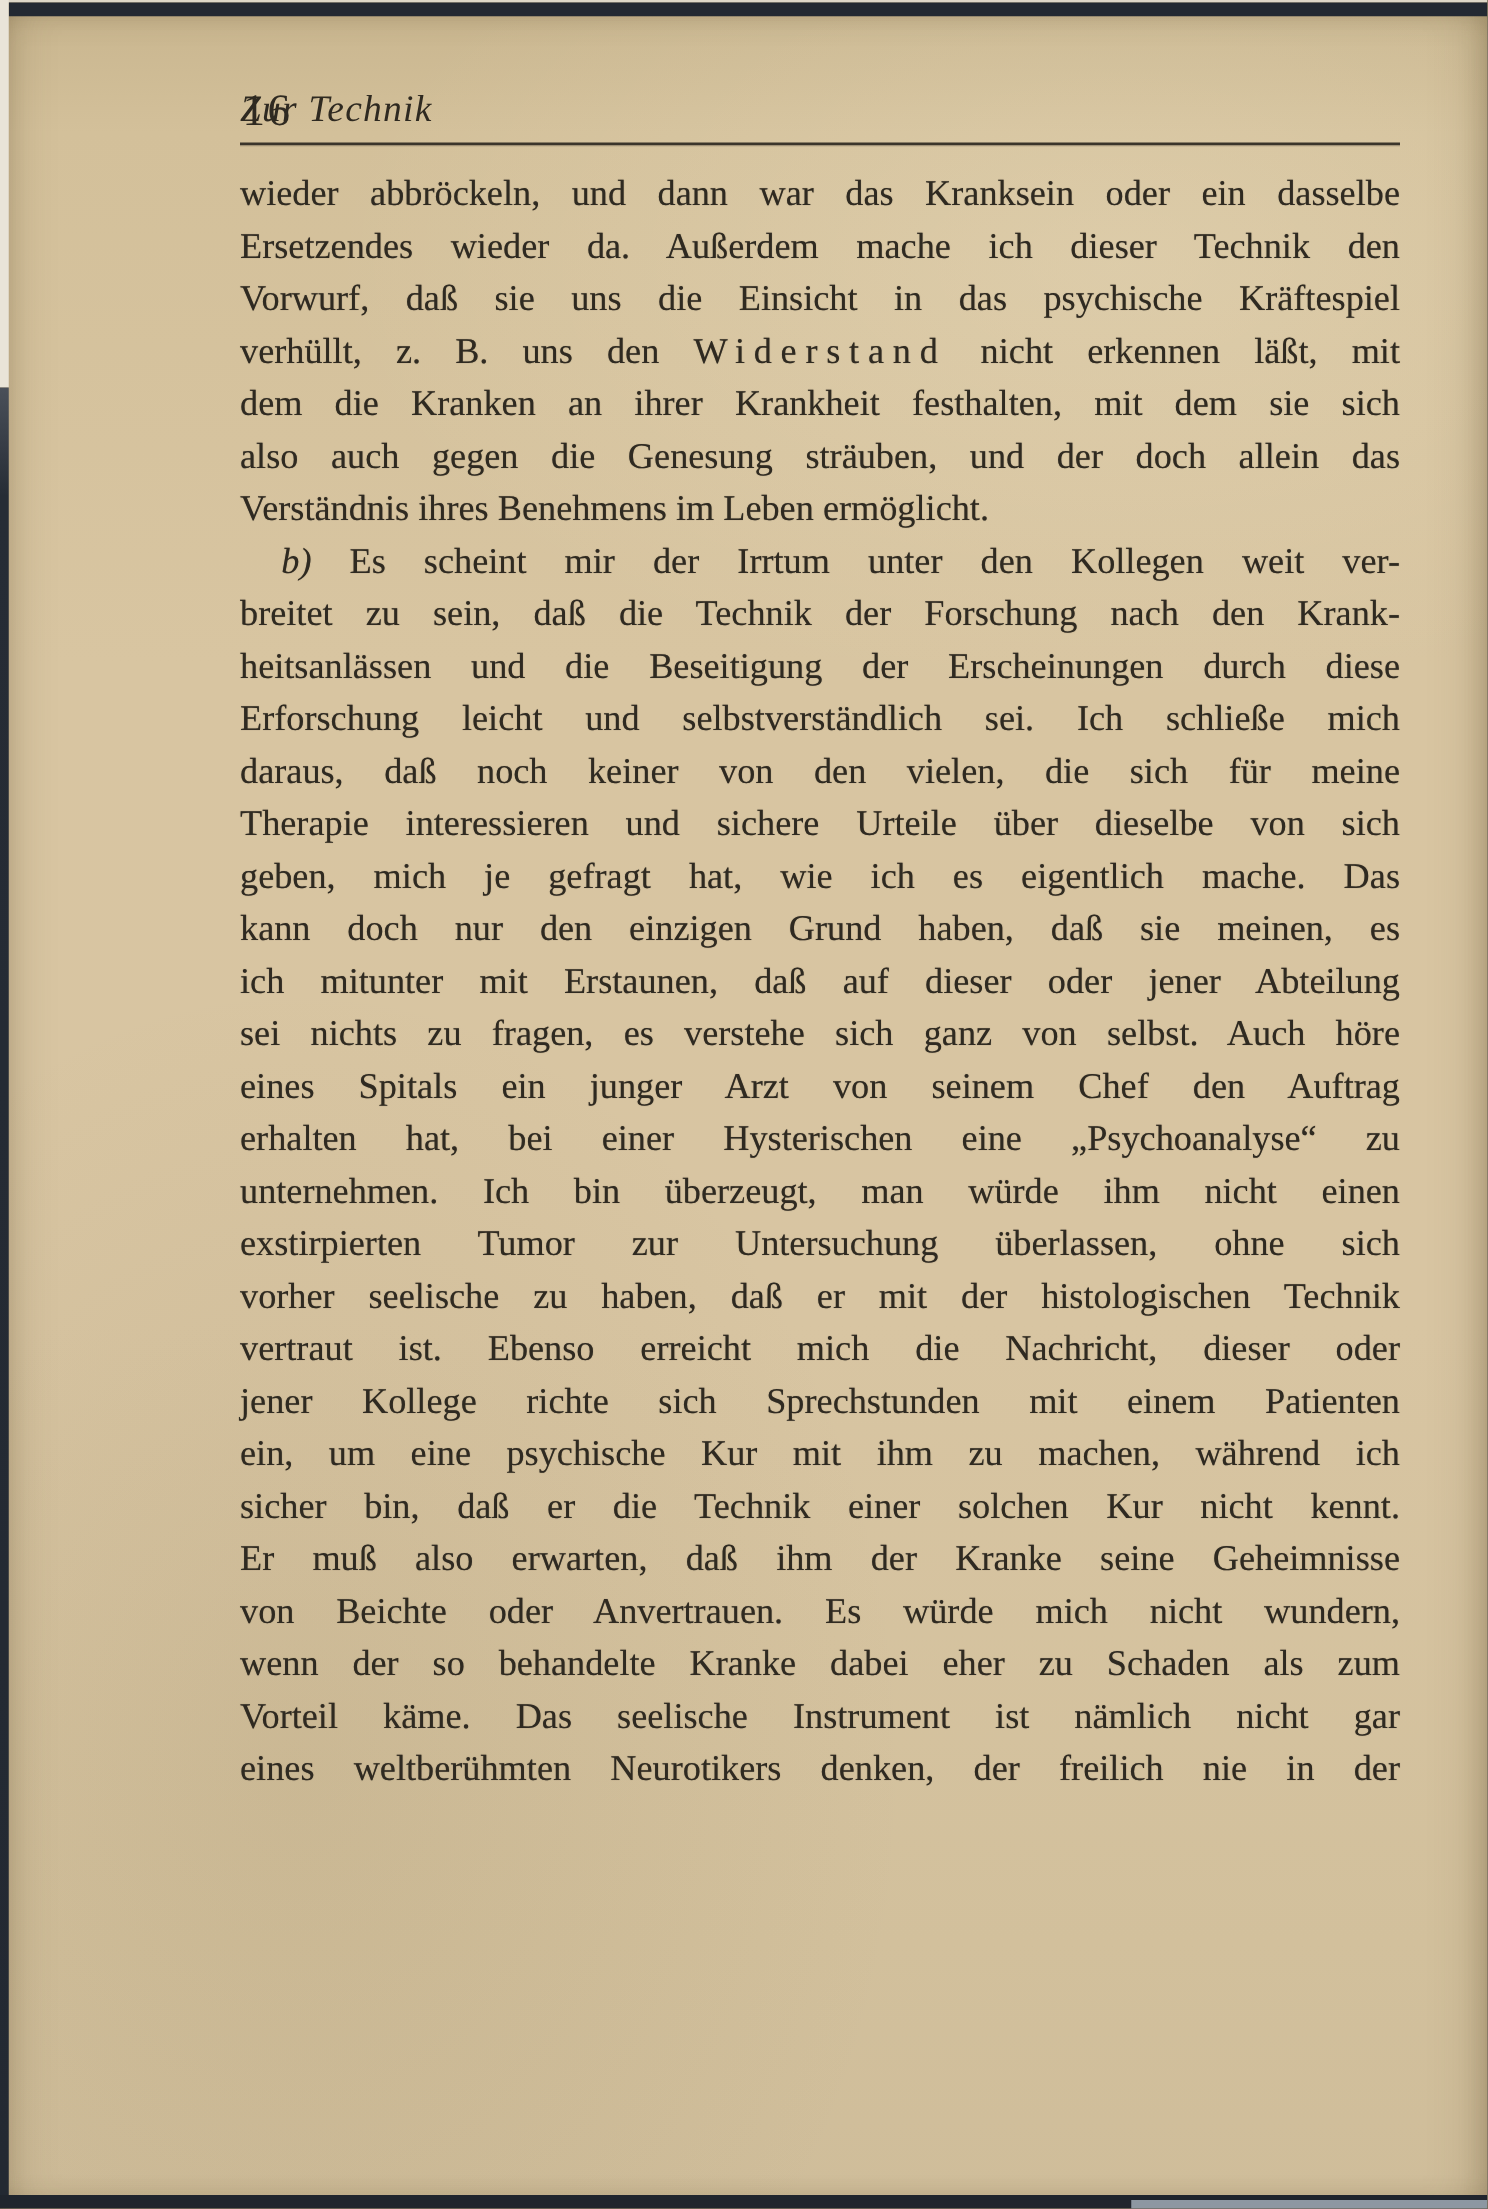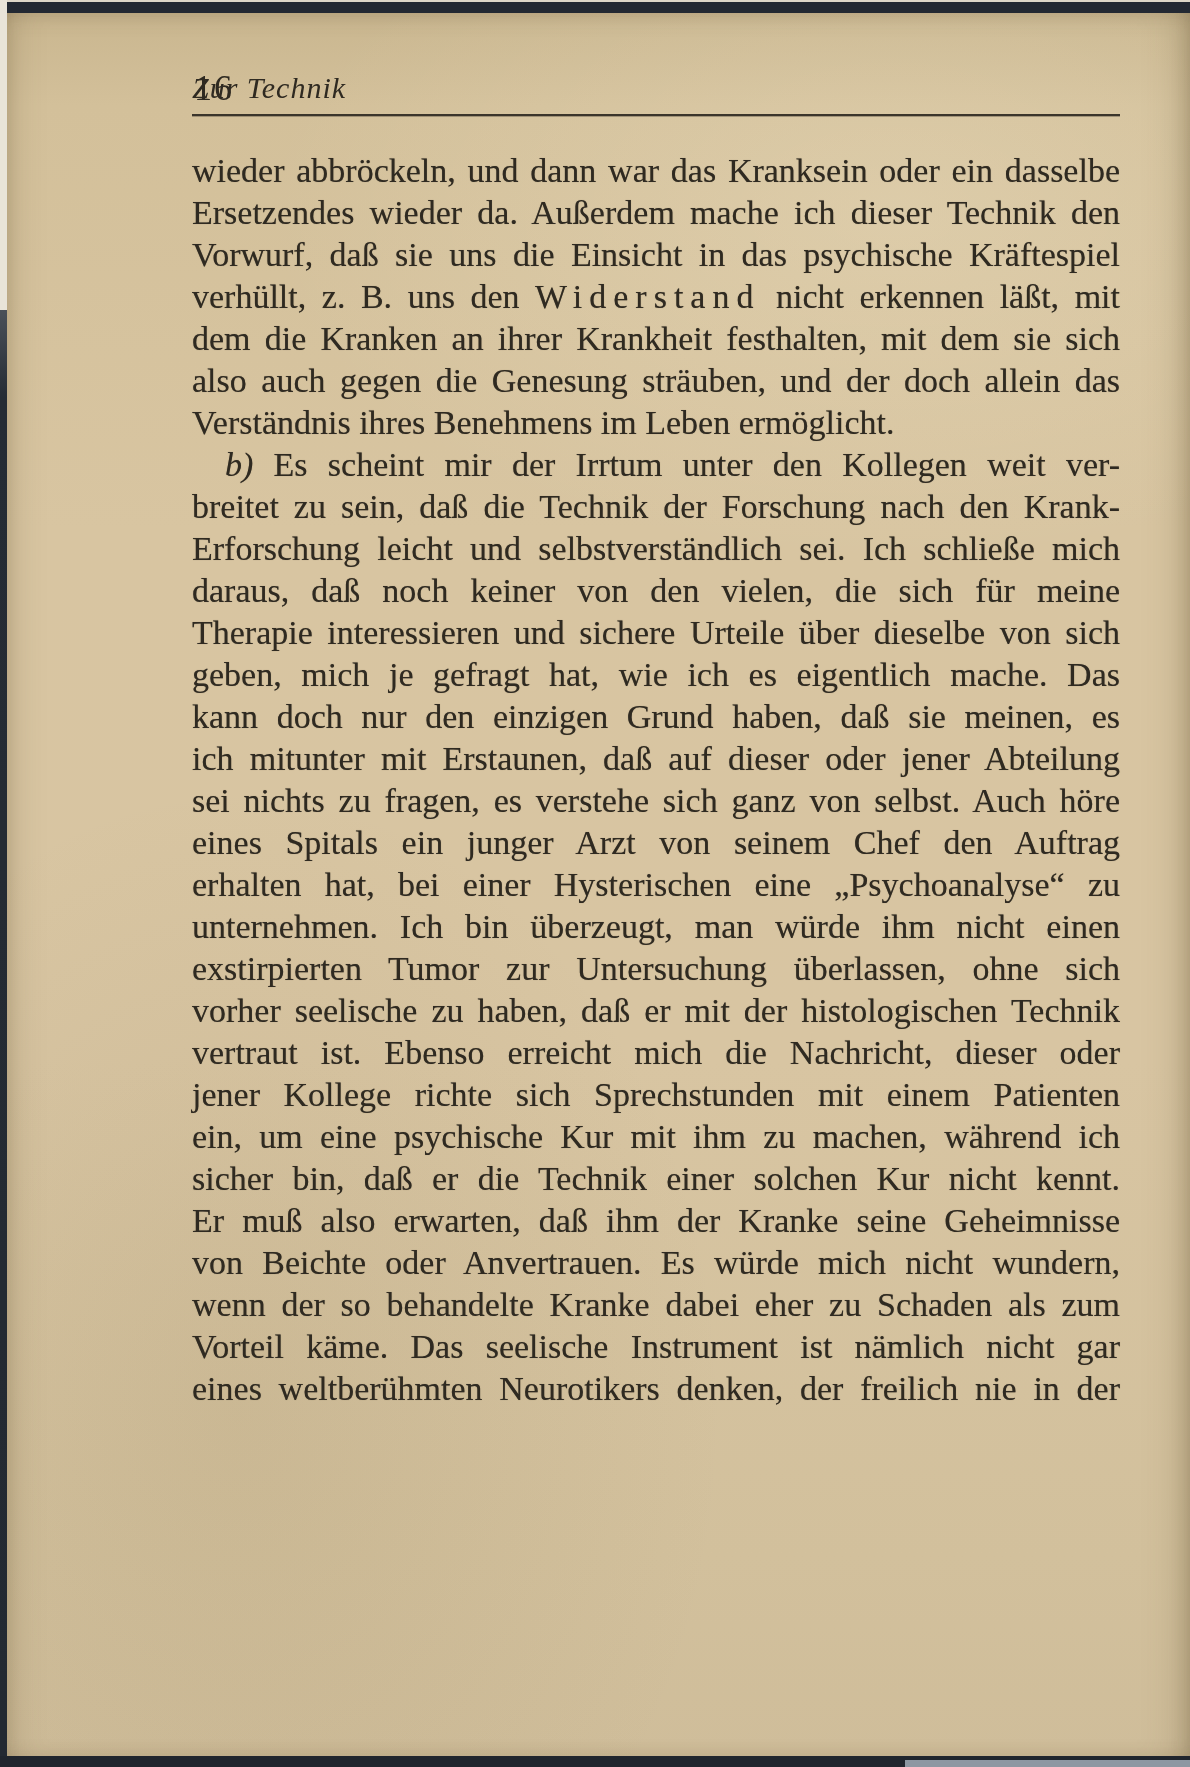--- a/index.html
+++ b/index.html
@@ -60,22 +60,22 @@
     letter-spacing: 1px;
   }
   .rule {
     margin-top: 8px;
     height: 2px;
     background: #3b352b;
     box-shadow: 0 1px 0 rgba(59,53,43,0.35);
   }
 
   .body-text {
-    margin-top: 34px;
-    font-size: 34px;
+    margin-top: 18px;
+    font-size: 29px;
     text-shadow: 0 0 0.7px rgba(47,42,33,0.55);
   }
   .line {
     height: 42px;
     line-height: 42px;
     text-align: justify;
     text-align-last: justify;
     white-space: normal;
   }
   .line.para-end {
@@ -113,20 +113,21 @@
     <div class="body-text">
       <div class="line">wieder abbröckeln, und dann war das Kranksein oder ein dasselbe</div>
       <div class="line">Ersetzendes wieder da. Außerdem mache ich dieser Technik den</div>
       <div class="line">Vorwurf, daß sie uns die Einsicht in das psychische Kräftespiel</div>
       <div class="line"><span>verhüllt, z. B. uns den </span><span class="sperr">Widerstand</span><span> nicht erkennen läßt, mit</span></div>
       <div class="line">dem die Kranken an ihrer Krankheit festhalten, mit dem sie sich</div>
       <div class="line">also auch gegen die Genesung sträuben, und der doch allein das</div>
       <div class="line para-end">Verständnis ihres Benehmens im Leben ermöglicht.</div>
       <div class="line indent"><span class="lead-italic">b)</span><span> Es scheint mir der Irrtum unter den Kollegen weit ver-</span></div>
       <div class="line">breitet zu sein, daß die Technik der Forschung nach den Krank-</div>
+      <div class="line">heitsanlässen und die Beseitigung der Erscheinungen durch diese</div>
       <div class="line">Erforschung leicht und selbstverständlich sei. Ich schließe mich</div>
       <div class="line">daraus, daß noch keiner von den vielen, die sich für meine</div>
       <div class="line">Therapie interessieren und sichere Urteile über dieselbe von sich</div>
       <div class="line">geben, mich je gefragt hat, wie ich es eigentlich mache. Das</div>
       <div class="line">kann doch nur den einzigen Grund haben, daß sie meinen, es</div>
       <div class="line">ich mitunter mit Erstaunen, daß auf dieser oder jener Abteilung</div>
       <div class="line">sei nichts zu fragen, es verstehe sich ganz von selbst. Auch höre</div>
       <div class="line">eines Spitals ein junger Arzt von seinem Chef den Auftrag</div>
       <div class="line">erhalten hat, bei einer Hysterischen eine „Psychoanalyse“ zu</div>
       <div class="line">unternehmen. Ich bin überzeugt, man würde ihm nicht einen</div>

